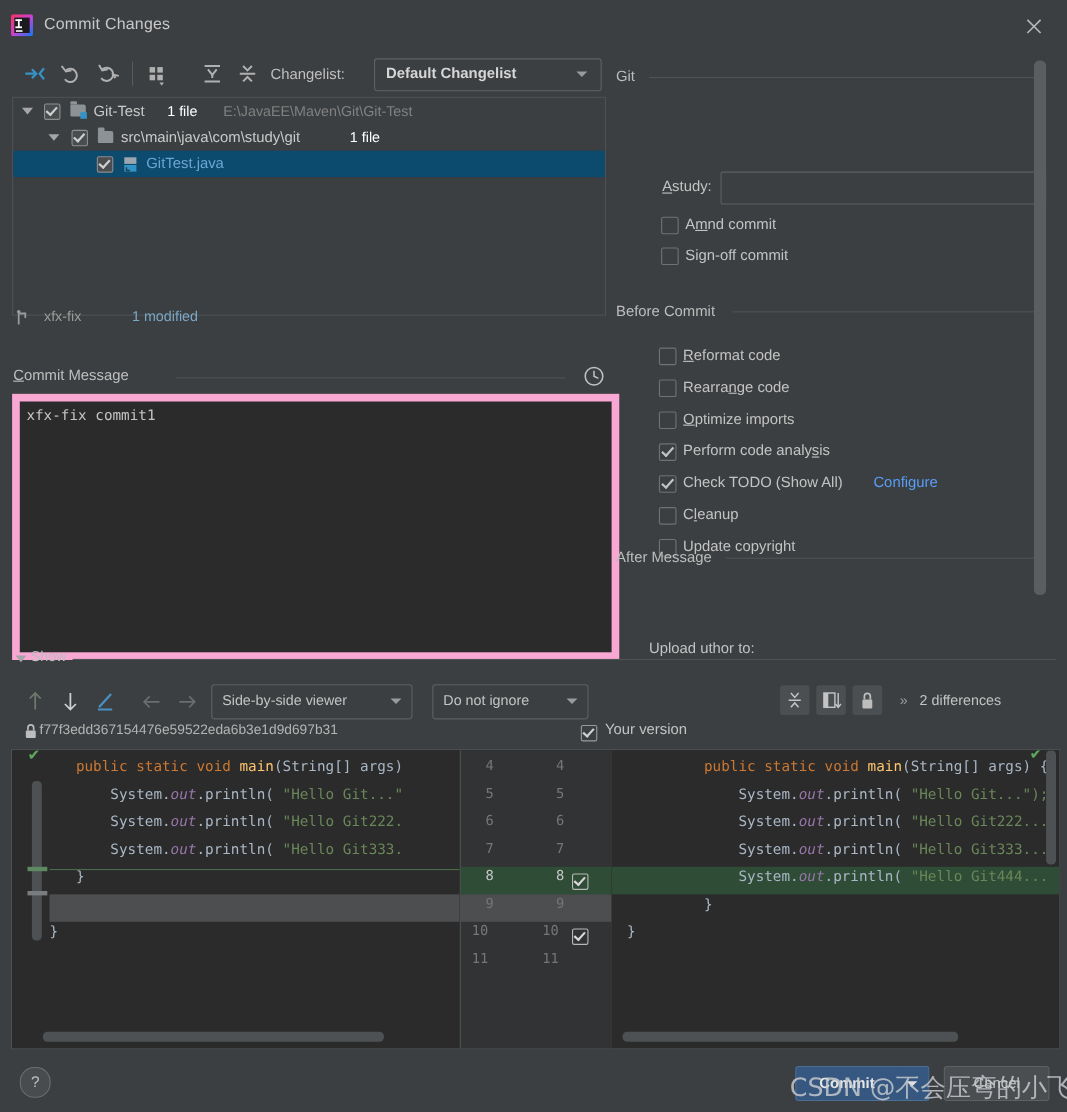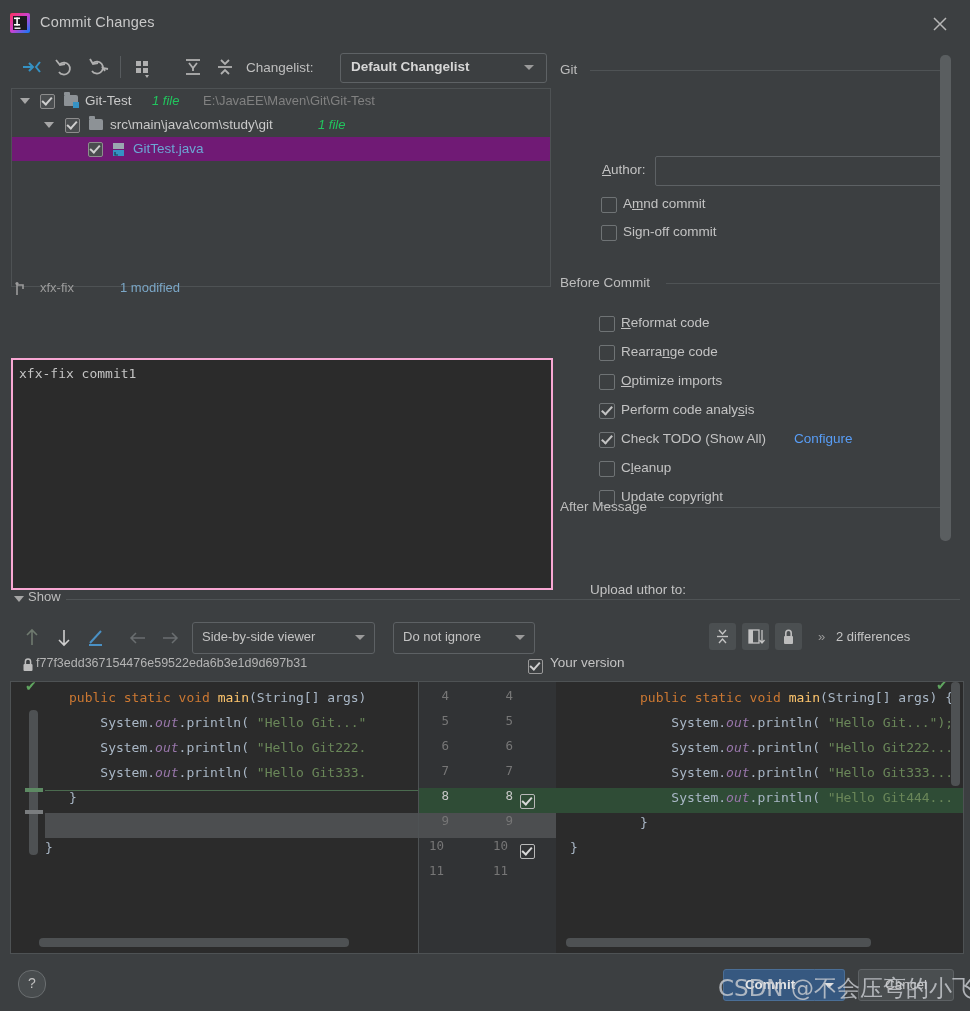--- a/index.html
+++ b/index.html
@@ -28,50 +28,50 @@
      border:1px solid #5e6265;border-radius:3px;background:#3c3f41;cursor:pointer;}
   .chg-combo .val{position:absolute;left:10px;top:5px;font-size:13.5px;font-weight:bold;color:#d6d6d6;}
   .caret{width:0;height:0;border-left:5px solid transparent;border-right:5px solid transparent;
      border-top:5px solid #9a9a9a;}
   .chg-combo .caret{position:absolute;right:12px;top:11px;}
 
   
   .tree{position:absolute;left:11px;top:88px;width:538px;height:197px;
       background:#3c3f41;border:1px solid #4e5254;overflow:hidden;}
   .trow{position:relative;height:24px;line-height:24px;white-space:nowrap;}
-  .trow.sel{background:#701a75;}
+  .trow.sel{background:#0c4a6e;}
   .tw{position:absolute;width:0;height:0;border-left:5px solid transparent;border-right:5px solid transparent;
       border-top:6px solid #a6a6a6;top:9px;cursor:pointer;}
   .cbx{position:absolute;top:5px;width:13px;height:13px;border:1px solid #8d8d8d;
       background:#4a4d4f;border-radius:2px;cursor:pointer;}
   .cbx.on:after{content:"";position:absolute;left:3px;top:0px;width:4px;height:8px;
       border:solid #cfcfcf;border-width:0 2px 2px 0;transform:rotate(42deg);}
   .folder{position:absolute;top:6px;width:14px;height:11px;background:#8d9296;border-radius:1px 2px 1px 1px;}
   .folder:before{content:"";position:absolute;left:0;top:-3px;width:6px;height:3px;background:#8d9296;border-radius:1px 1px 0 0;}
   .folder.mod:after{content:"";position:absolute;right:-1px;bottom:-2px;width:6px;height:6px;background:#3592c4;}
   .jicon{position:absolute;top:4px;width:14px;height:15px;}
   .tname{position:absolute;font-size:13.5px;color:#c9c9c9;}
   .tname.blue{color:#6ca7d4;}
-  .tmeta{position:absolute;font-size:13px;color:#22c55e;font-style:italic;}
+  .tmeta{position:absolute;font-size:13px;color:#ffffff;}
   .tpath{position:absolute;font-size:13px;color:#818181;}
 
   
   .branch-row{position:absolute;left:14px;top:280px;width:540px;height:20px;}
   .branch-ico{position:absolute;left:0;top:1px;}
   .branch-name{position:absolute;left:26px;top:0;font-size:13px;color:#9b9b9b;}
   .branch-mod{position:absolute;left:106px;top:0;font-size:13px;color:#7ba7c7;}
 
   
   .cm-head{position:absolute;left:12px;top:333px;width:538px;height:20px;}
   .cm-title{position:absolute;left:0;top:0;font-size:13.5px;color:#bfbfbf;}
   .cm-title u{text-decoration:underline;}
   .cm-line{position:absolute;left:148px;top:10px;right:36px;height:1px;background:#4f5355;}
   .cm-clock{position:absolute;right:0;top:-1px;cursor:pointer;}
   .cm-box{position:absolute;left:11px;top:358px;width:538px;height:228px;background:#2b2b2b;
-      border:2px solid #f9a8d4;}
+      border:7px solid #f9a8d4;}
   .cm-text{position:absolute;left:6px;top:6px;font-family:"DejaVu Sans Mono","Liberation Mono",monospace;
       font-size:13px;color:#c4c4c4;white-space:pre;}
 
   
   .opts{position:absolute;left:560px;top:52px;width:410px;height:545px;overflow:hidden;}
   .grp{position:absolute;left:0;font-size:13.5px;color:#bdbdbd;}
   .grpline{position:absolute;height:1px;background:#4f5355;}
   .ocb{position:absolute;width:14px;height:14px;border:1px solid #6f7375;background:#3c3f41;border-radius:2px;cursor:pointer;}
   .ocb.on:after{content:"";position:absolute;left:4px;top:0px;width:4px;height:9px;
       border:solid #c3c3c3;border-width:0 2px 2px 0;transform:rotate(42deg);}
@@ -275,30 +275,40 @@
       <svg width="14" height="16" viewBox="0 0 14 16">
         <path d="M3 2 L3 14" stroke="#9b9b9b" stroke-width="1.6"></path>
         <path d="M3 4 L9 4 L9 8" stroke="#9b9b9b" stroke-width="1.6" fill="none"></path>
         <circle cx="3" cy="2.5" r="1.6" fill="#9b9b9b"></circle>
       </svg>
     </span>
     <span class="branch-name">xfx-fix</span>
     <span class="branch-mod">1 modified</span>
   </div>
 
+  <div class="cm-head">
+    <span class="cm-title"><u>C</u><span>ommit Message</span></span>
+    <span class="cm-line"></span>
+    <span class="cm-clock">
+      <svg width="20" height="20" viewBox="0 0 20 20">
+        <circle cx="10" cy="10" r="8" stroke="#c0c0c0" stroke-width="1.4" fill="none"></circle>
+        <path d="M10 5 L10 10 L14 12" stroke="#c0c0c0" stroke-width="1.4" fill="none"></path>
+      </svg>
+    </span>
+  </div>
   <div class="cm-box">
     <div class="cm-text">xfx-fix commit1</div>
   </div>
 
   <div class="opts">
 
     <span class="grp" style="top:10px">Git</span>
     <span class="grpline" style="left:30px;top:18px;width:350px"></span>
 
-    <span class="author-lbl"><u>A</u><span>uthor:</span></span>
+    <span class="author-lbl"><u>A</u><span>study:</span></span>
     <input class="author-in" value="" style="">
 
     <span class="ocb" style="left:41px;top:145px"></span>
     <span class="olbl" style="left:63px;top:144px">A<u>m</u><span>nd commit</span></span>
 
     <span class="ocb" style="left:41px;top:173px"></span>
     <span class="olbl" style="left:63px;top:172px">Si<u>g</u><span>n-off commit</span></span>
 
     <span class="grp" style="top:223px">Before Commit</span>
     <span class="grpline" style="left:106px;top:231px;width:274px"></span>

